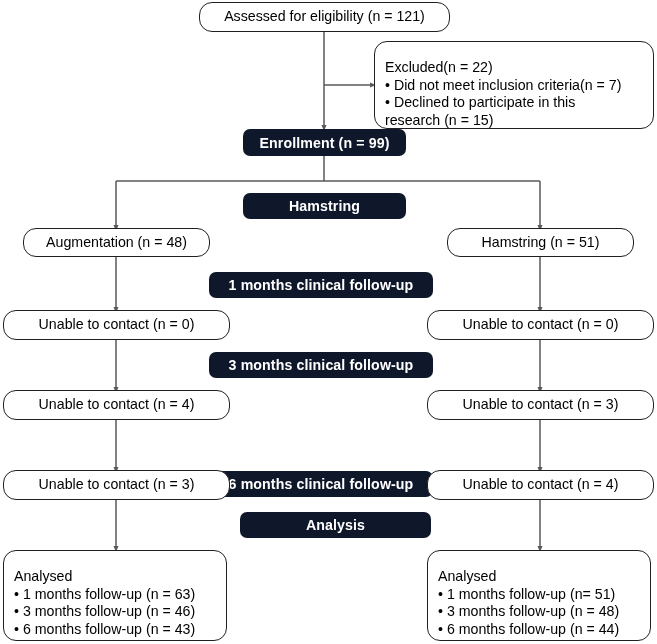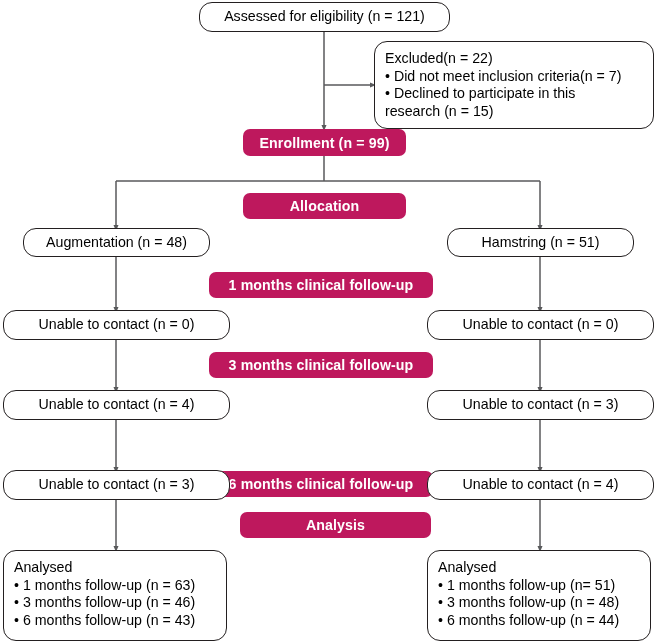--- a/index.html
+++ b/index.html
@@ -32,27 +32,27 @@
     display: flex;
     align-items: center;
     justify-content: center;
     text-align: center;
     padding: 2px 6px;
   }
   .node.left-align {
     display: block;
     text-align: left;
     justify-content: flex-start;
-    padding: 8px 8px 6px 10px;
+    padding: 17px 8px 6px 10px;
   }
   .node.left-align .ln { display: block; white-space: nowrap; }
   .banner {
     position: absolute;
     box-sizing: border-box;
-    background: #be185d;
+    background: #0f172a;
     border-radius: 7px;
     color: #ffffff;
     font-size: 14.2px;
     font-weight: bold;
     display: flex;
     align-items: center;
     justify-content: center;
     text-align: center;
     letter-spacing: 0.1px;
   }
@@ -98,21 +98,21 @@
   <span class="ln">• Did not meet inclusion criteria(n = 7)</span>
   <span class="ln">• Declined to participate in this</span>
   <span class="ln">research (n = 15)</span>
 </div>
 
 <div class="banner" style="left:243px; top:129px; width:163px; height:27px;">
   <span>Enrollment (n = 99)</span>
 </div>
 
 <div class="banner" style="left:243px; top:193px; width:163px; height:26px;">
-  <span>Allocation</span>
+  <span>Hamstring</span>
 </div>
 
 <div class="node" style="left:23px; top:228px; width:187px; height:29px;">
   <span>Augmentation (n = 48)</span>
 </div>
 
 <div class="node" style="left:447px; top:228px; width:187px; height:29px;">
   <span>Hamstring (n = 51)</span>
 </div>
 

